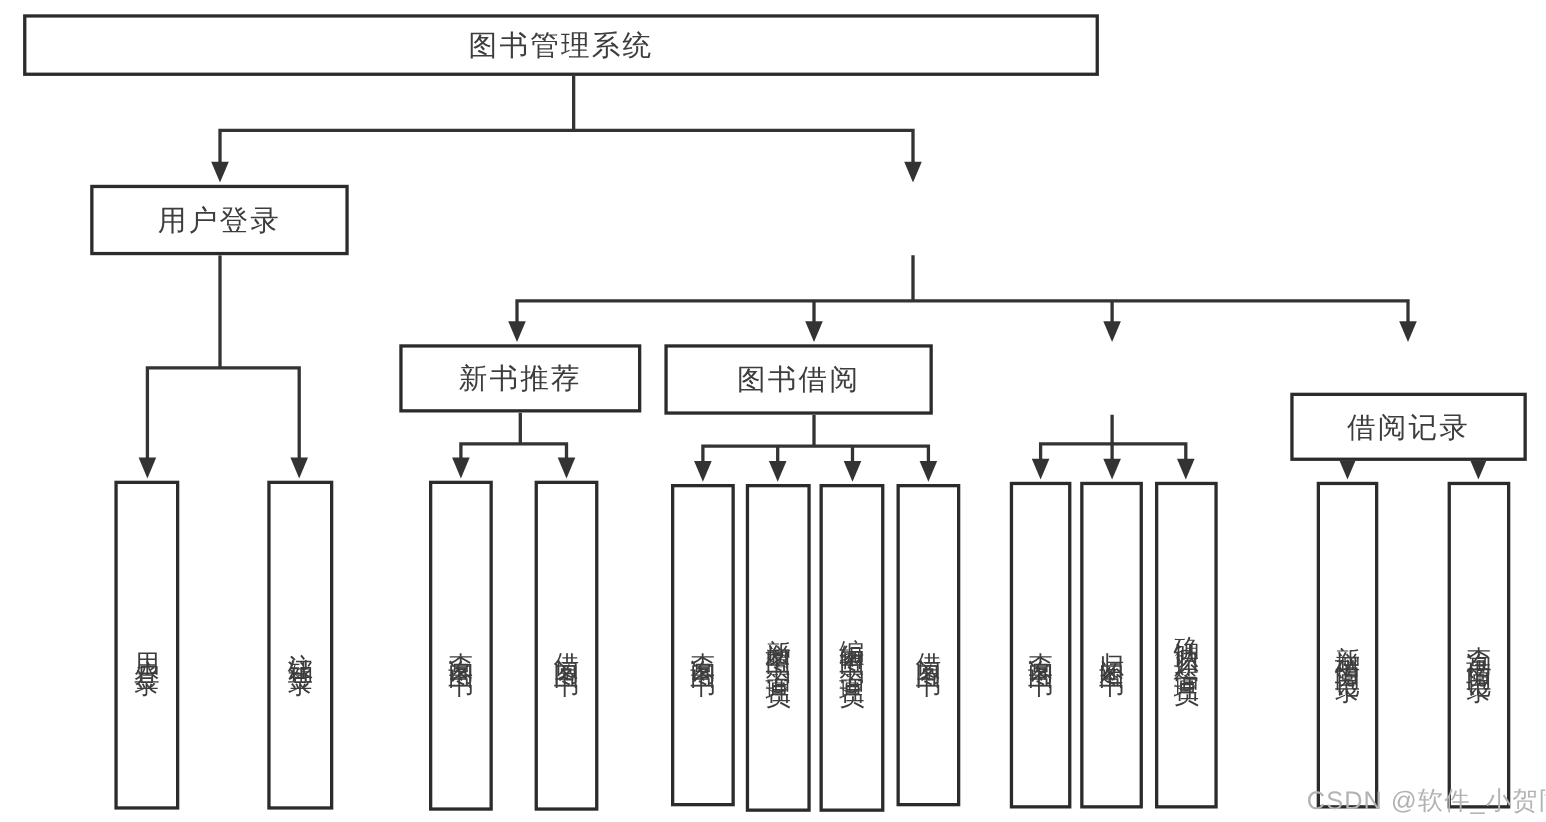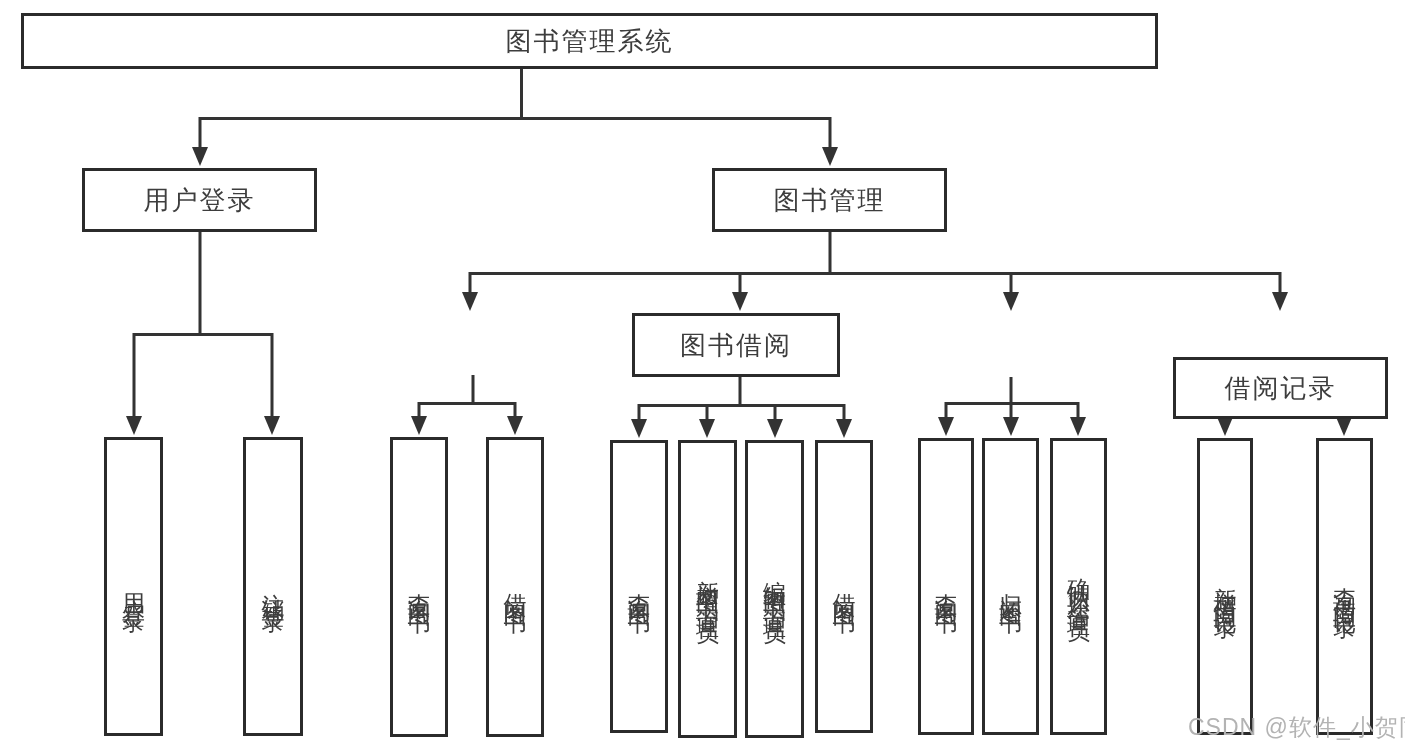--- a/index.html
+++ b/index.html
@@ -100,26 +100,26 @@
 
       <polygon points="938,417 954,417 946,436"></polygon>
       <polygon points="1003,417 1019,417 1011,436"></polygon>
       <polygon points="1070,417 1086,417 1078,436"></polygon>
 
       <polygon points="1217,417 1233,417 1225,436"></polygon>
       <polygon points="1336,417 1352,417 1344,436"></polygon>
     </g>
   </svg>
 
-  <div class="box h" style="left:21px; top:13px; width:1137px; height:56px;">图书管理系统</div>
+  <div class="box h" style="left:21px; top:13px; width:978px; height:56px;">图书管理系统</div>
 
   <div class="box h" style="left:82px; top:168px; width:235px; height:64px;">用户登录</div>
-  <div class="box h" style="left:712px; top:168px; width:235px; height:64px;">图书管理</div>
 
-  <div class="box h" style="left:632px; top:313px; width:208px; height:64px;">图书借阅</div>
+  <div class="box h" style="left:363px; top:313px; width:220px; height:62px;">新书推荐</div>
+  <div class="box h" style="left:604px; top:313px; width:244px; height:64px;">图书借阅</div>
   <div class="box h" style="left:1173px; top:313px; width:215px; height:62px;margin-top:44px;">借阅记录</div>
 
   <div class="box v" style="left:104px; top:437px; width:59px; height:299px;">用户登录</div>
   <div class="box v" style="left:243px; top:437px; width:60px; height:299px;">注销登录</div>
 
   <div class="box v" style="left:390px; top:437px; width:58px; height:300px;">查询图书</div>
   <div class="box v" style="left:486px; top:437px; width:58px; height:300px;">借阅图书</div>
 
   <div class="box v" style="left:610px; top:440px; width:58px; height:293px;">查询图书</div>
   <div class="box v" style="left:678px; top:440px; width:59px; height:298px;">新增图书（管理员）</div>

